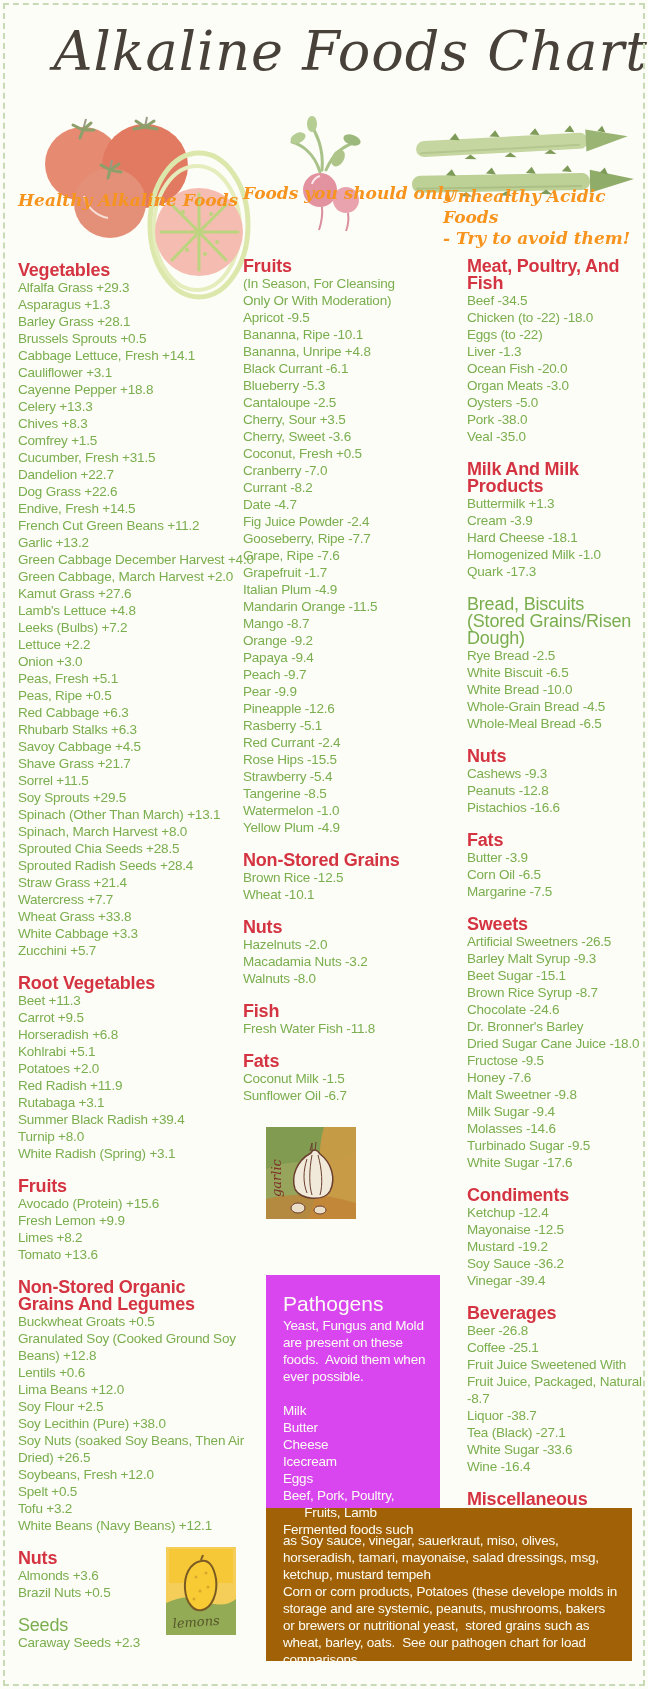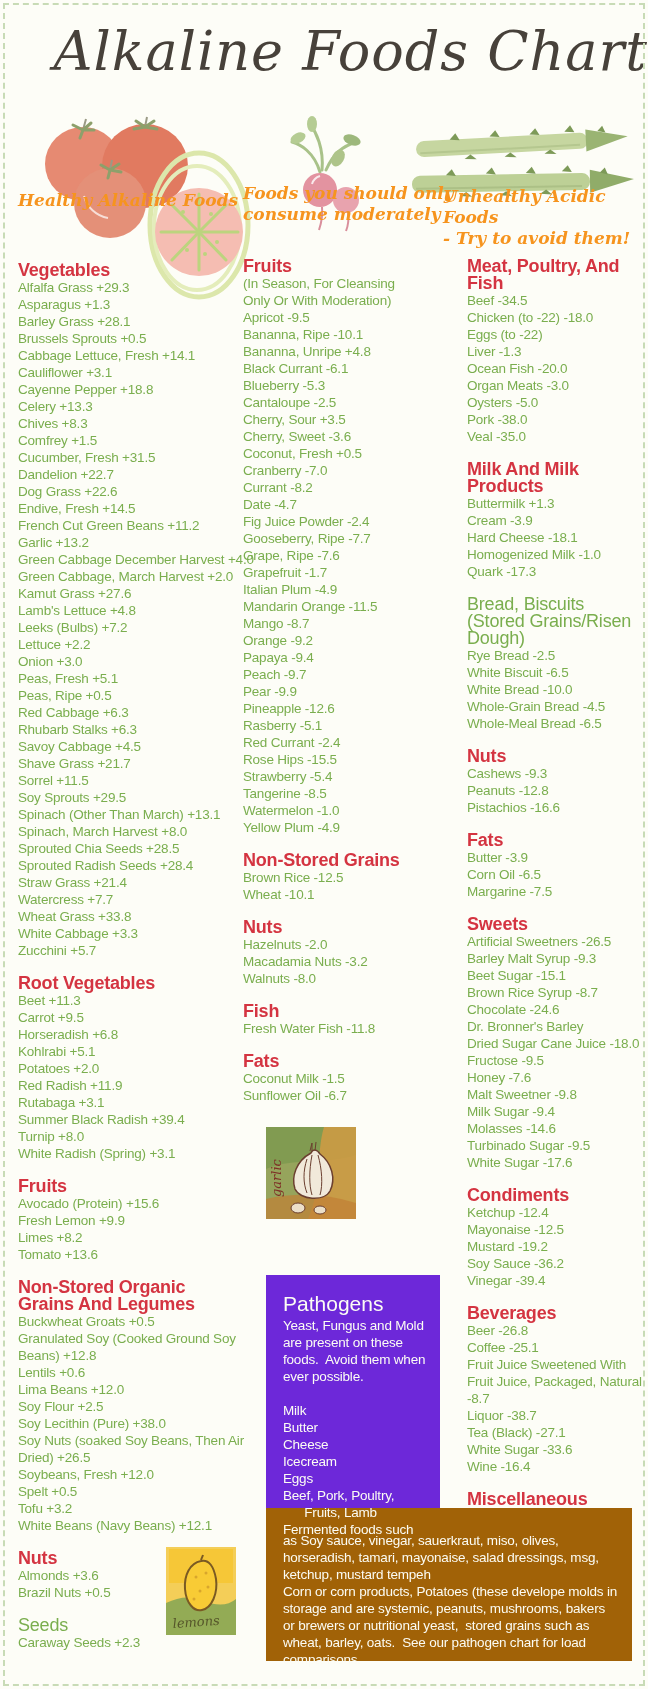--- a/index.html
+++ b/index.html
@@ -12,21 +12,21 @@
   .illus{position:absolute;z-index:1;}
   .col-header{position:absolute;z-index:2;font-family:"DejaVu Serif",serif;font-style:italic;
               font-weight:700;font-size:17px;line-height:21px;color:#f6941e;}
   .col-body{position:absolute;z-index:1;}
   .section{margin-top:16px;}
   .section:first-child{margin-top:0;}
   .sec-title{color:#d43441;font-weight:700;font-size:18px;line-height:17px;letter-spacing:-0.2px;}
   .sec-title.green{color:#7aae4e;font-weight:400;}
   .food-item{color:#7aae4e;font-size:13.5px;line-height:17px;letter-spacing:-0.2px;white-space:pre;}
   .pathogens-box{position:absolute;left:266px;top:1275px;width:174px;height:233px;
-                 background:#6d28d9;box-sizing:border-box;padding:16px 8px 0 17px;
+                 background:#d946ef;box-sizing:border-box;padding:16px 8px 0 17px;
                  color:#fcfcf4;z-index:3;}
   .pg-title{font-size:21px;line-height:26px;font-weight:400;}
   .pg-note{font-size:13.5px;line-height:17px;letter-spacing:-0.2px;white-space:pre-wrap;width:149px;}
   .pg-list{margin-top:17px;}
   .pg-item{font-size:13.5px;line-height:17px;letter-spacing:-0.2px;white-space:pre;}
   .pathogens-wide{position:absolute;left:266px;top:1508px;width:366px;height:153px;
                   background:#a16207;box-sizing:border-box;padding:24px 12px 0 17px;
                   color:#fcfcf4;z-index:2;}
   .pg-cont{font-size:13.5px;line-height:17px;letter-spacing:-0.2px;white-space:pre-wrap;}
 </style>
@@ -130,21 +130,20 @@
         <path d="M6,67 h166" stroke="#a5ba80" stroke-width="2" opacity="0.7"></path>
       </g>
     </svg>
   </div>
 
   <div class="col-header" style="left:18px;top:190px">
     <div>Healthy Alkaline Foods</div>
   </div>
   <div class="col-header" style="left:243px;top:183px">
     <div>Foods you should only</div>
-    <div>consume moderately</div>
   </div>
   <div class="col-header" style="left:443px;top:186px">
     <div>Unhealthy Acidic Foods</div>
     <div>- Try to avoid them!</div>
   </div>
 
   <div class="col-body" id="col-0" style="left:18px;top:262px;width:224px">
       <div class="section">
         <div class="sec-title">Vegetables</div>
         <div class="food-item">Alfalfa Grass +29.3</div>

